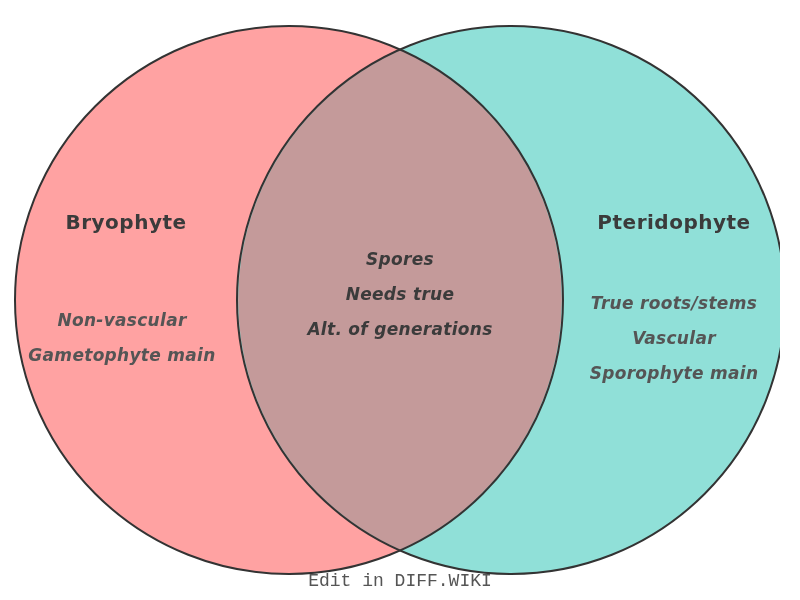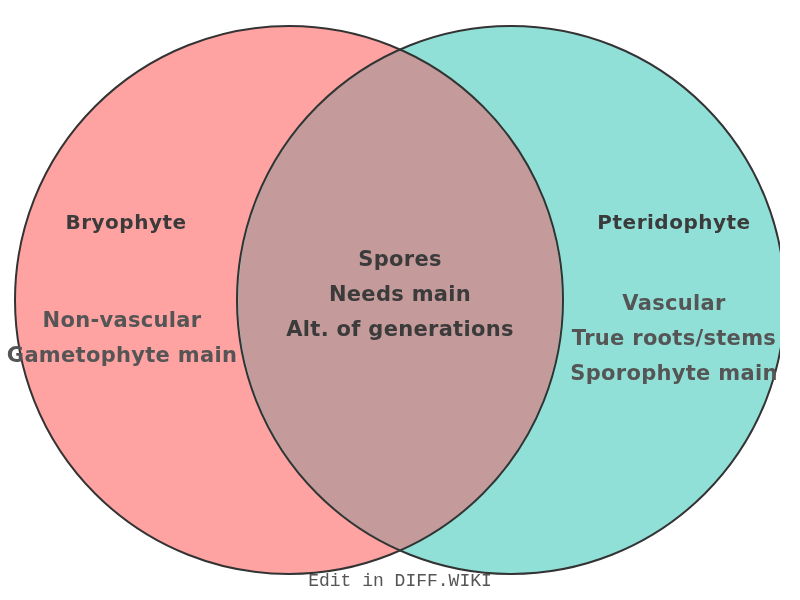--- a/index.html
+++ b/index.html
@@ -41,23 +41,24 @@
     color: var(--title-text);
   }
   .left-title  { left: 126px; top: 222px; }
   .right-title { left: 674px; top: 222px; }
   .items {
     position: absolute;
     transform: translate(-50%, -50%);
     text-align: center;
     white-space: nowrap;
     font-weight: bold;
-    font-size: 21px;
+    font-size: 17px;
     line-height: 35px;
     letter-spacing: 0.3px;
+    font-style: italic;
   }
   .side-items   { color: var(--item-text); }
   .left-items   { left: 122px; top: 338px; }
   .right-items  { left: 674px; top: 338px; }
   .center-items { left: 400px; top: 294px; color: var(--center-text); }
   .footer {
     position: absolute;
     left: 400px;
     top: 581px;
     transform: translate(-50%, -50%);
@@ -85,25 +86,25 @@
 
   <div class="label set-title right-title">Pteridophyte</div>
 
   <div class="items side-items left-items">
     <div>Non-vascular</div>
     <div>Gametophyte main</div>
   </div>
 
   <div class="items center-items">
     <div>Spores</div>
-    <div>Needs main</div>
+    <div>Needs true</div>
     <div>Alt. of generations</div>
   </div>
 
   <div class="items side-items right-items">
+    <div>True roots/stems</div>
     <div>Vascular</div>
-    <div>True roots/stems</div>
     <div>Sporophyte main</div>
   </div>
 
   <div class="footer">Edit in DIFF.WIKI</div>
 
 </div>
 
 </body></html>

